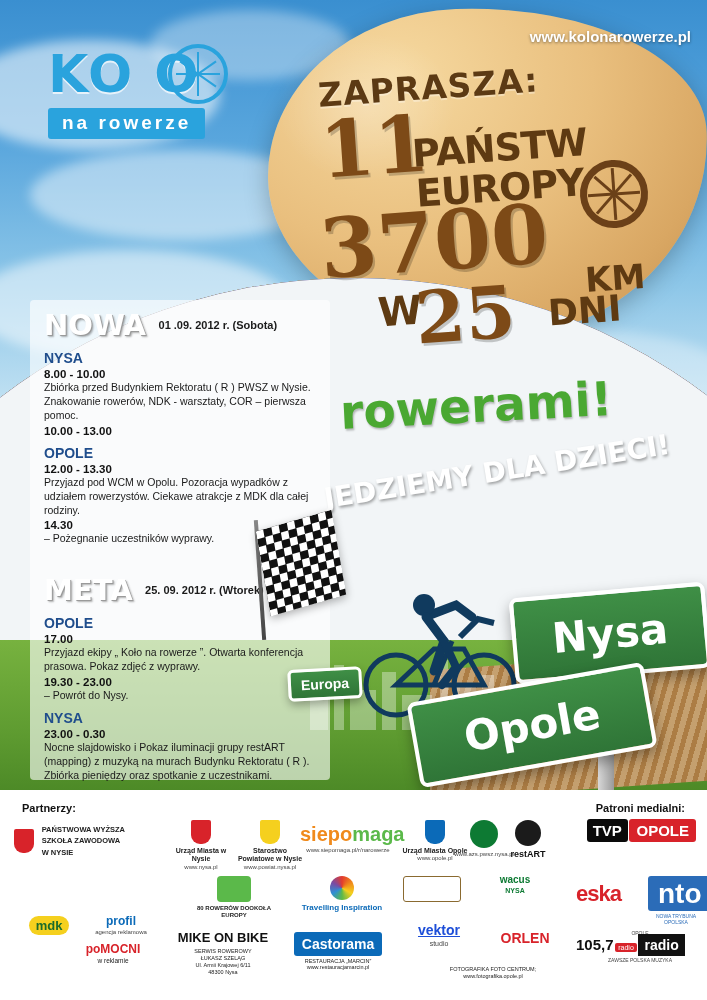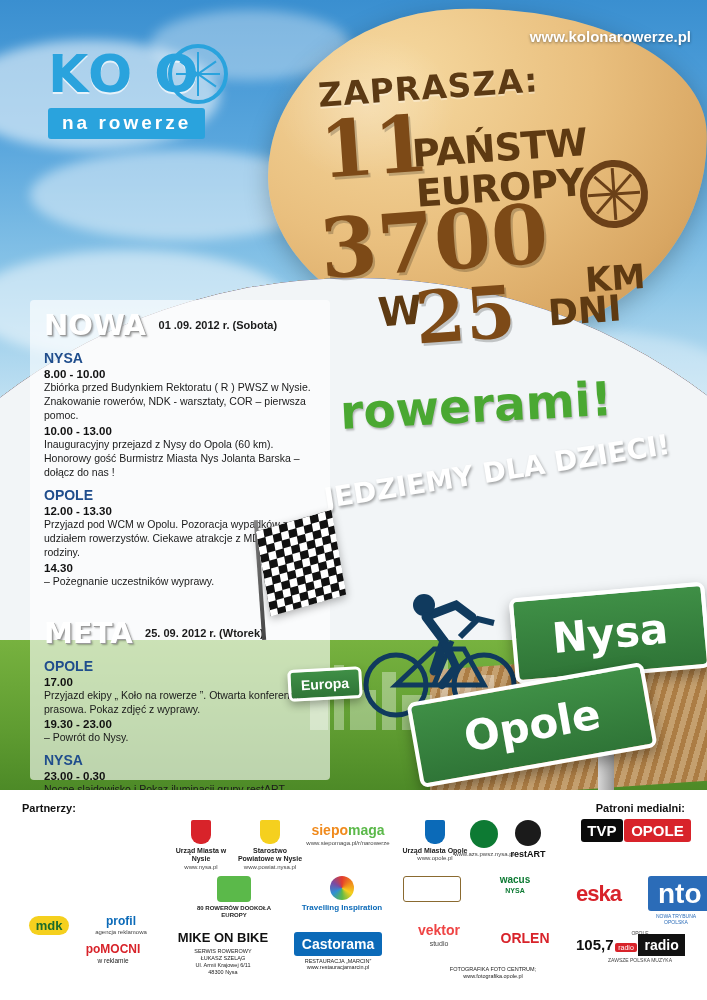--- a/index.html
+++ b/index.html
@@ -329,26 +329,26 @@
   .radio-dot { background:#d8232a; color:#fff; font-size:7px; padding:1px 3px; border-radius:2px; }
 
   .ndk span { display:inline-block; width:18px; height:18px; color:#fff; font-weight:bold;
               font-size:12px; text-align:center; line-height:18px; margin-right:2px;}
   .ndk .n { background:#1b1b1b;} .ndk .d { background:#1b1b1b;} .ndk .k { background:#1b1b1b;}
   .ndk .r1{ background:#d8232a;} .ndk .r2{ background:#d8232a;}
 
   .castorama { background:#0b6ab8; color:#fff; font-weight:bold; font-size:14px; padding:4px 8px; border-radius:3px;}
   .orlen { color:#d8232a; font-weight:bold; font-size:14px;}
   .wacus { color:#0d7a33; font-weight:bold; font-size:10px;}
-  .vektor { color:#ef4444; font-weight:bold; font-size:14px;}
+  .vektor { color:#1d4ed8; font-weight:bold; font-size:14px;text-decoration:underline;}
   .mike { font-weight:bold; font-size:13px; color:#111; }
   .mdk { background:#f5d01e; color:#1b6b2a; font-weight:bold; font-size:13px; padding:2px 7px; border-radius:10px;}
   .profil { color:#0b6ab8; font-weight:bold; font-size:12px;}
   .pomocni { color:#d8232a; font-weight:bold; font-size:12px;}
-  .siepomaga { font-weight:bold; font-size:14px; color:#f08a1c;}
+  .siepomaga { font-weight:bold; font-size:20px; color:#f08a1c;}
   .siepomaga em { color:#5bb94a; font-style:normal;}
   .travelling { color:#0b6ab8; font-weight:bold; font-size:8px;}
   .restart { font-weight:bold; font-size:9px; color:#111;}
   .crest { width:20px;height:24px;background:#d8232a;display:inline-block;border-radius:2px 2px 9px 9px;}
   .crest.b { background:#f5d01e; }
   .crest.c { background:#0b6ab8; }
   .circle-dark { width:26px;height:26px;border-radius:50%;background:#1b1b1b;display:inline-block;}
   .circle-green { width:28px;height:28px;border-radius:50%;background:#0d7a33;display:inline-block;}
 </style>
 </head>
@@ -409,21 +409,20 @@
   <div class="program">
     <div>
       <span class="hdr">NOWA</span>
       <span class="hdr-date">01 .09. 2012 r. (Sobota)</span>
     </div>
 
     <div class="city">NYSA</div>
     <div class="time">8.00 - 10.00</div>
     <div class="desc">Zbiórka przed Budynkiem Rektoratu ( R ) PWSZ w Nysie. Znakowanie rowerów, NDK - warsztaty, COR – pierwsza pomoc.</div>
     <div class="time">10.00 - 13.00</div>
-    <div class="desc">Inauguracyjny przejazd z Nysy do Opola (60 km). Honorowy gość Burmistrz Miasta Nys Jolanta Barska – dołącz do nas !</div>
 
     <div class="city">OPOLE</div>
     <div class="time">12.00 - 13.30</div>
     <div class="desc">Przyjazd pod WCM w Opolu. Pozoracja wypadków z udziałem rowerzystów. Ciekawe atrakcje z MDK dla całej rodziny.</div>
     <div class="time">14.30</div>
     <div class="desc">– Pożegnanie uczestników wyprawy.</div>
 
     <div style="height:28px"></div>
 
     <div>
@@ -473,20 +472,28 @@
 
   <div class="sign-post"></div>
   <div class="sign sign-nysa">Nysa</div>
   <div class="sign sign-opole">Opole</div>
   <div class="europa-sign">Europa</div>
 
   <div class="sponsors">
     <div class="partners-label">Partnerzy:</div>
     <div class="media-label">Patroni medialni:</div>
 
+    <div class="sp" style="left:14px; top:34px; width:170px; text-align:left;">
+      <span class="crest" style="vertical-align:middle;margin-right:6px;"></span>
+      <span style="display:inline-block;vertical-align:middle;text-align:left;font-size:7.5px;font-weight:bold;line-height:1.5;">
+        <span>PAŃSTWOWA WYŻSZA</span><br>
+        <span>SZKOŁA ZAWODOWA</span><br>
+        <span>W NYSIE</span>
+      </span>
+    </div>
 
     <div class="sp" style="left:170px; top:30px; width:62px;">
       <span class="crest"></span>
       <div class="nm">Urząd Miasta w Nysie</div>
       <div class="url">www.nysa.pl</div>
     </div>
 
     <div class="sp" style="left:236px; top:30px; width:68px;">
       <span class="crest b"></span>
       <div class="nm">Starostwo Powiatowe w Nysie</div>
@@ -567,21 +574,21 @@
       <div style="font-size:7px;color:#444;">studio</div>
     </div>
 
     <div class="sp" style="left:490px; top:140px; width:70px;">
       <span class="orlen">ORLEN</span>
     </div>
 
     <div class="sp" style="left:418px; top:176px; width:150px; font-size:5.5px; white-space:pre-line;">FOTOGRAFIKA FOTO CENTRUM;
 www.fotografika.opole.pl</div>
 
-    <div class="sp" style="left:576px; top:32px; width:120px; text-align:center;">
+    <div class="sp" style="left:576px; top:32px; width:120px; text-align:right;">
       <span class="tvp">TVP</span>
       <span class="opole-red">OPOLE</span>
     </div>
 
     <div class="sp" style="left:576px; top:90px; width:70px; text-align:left;">
       <span class="eska">eska</span>
     </div>
 
     <div class="sp" style="left:648px; top:86px; width:56px;">
       <span class="nto">nto</span>

